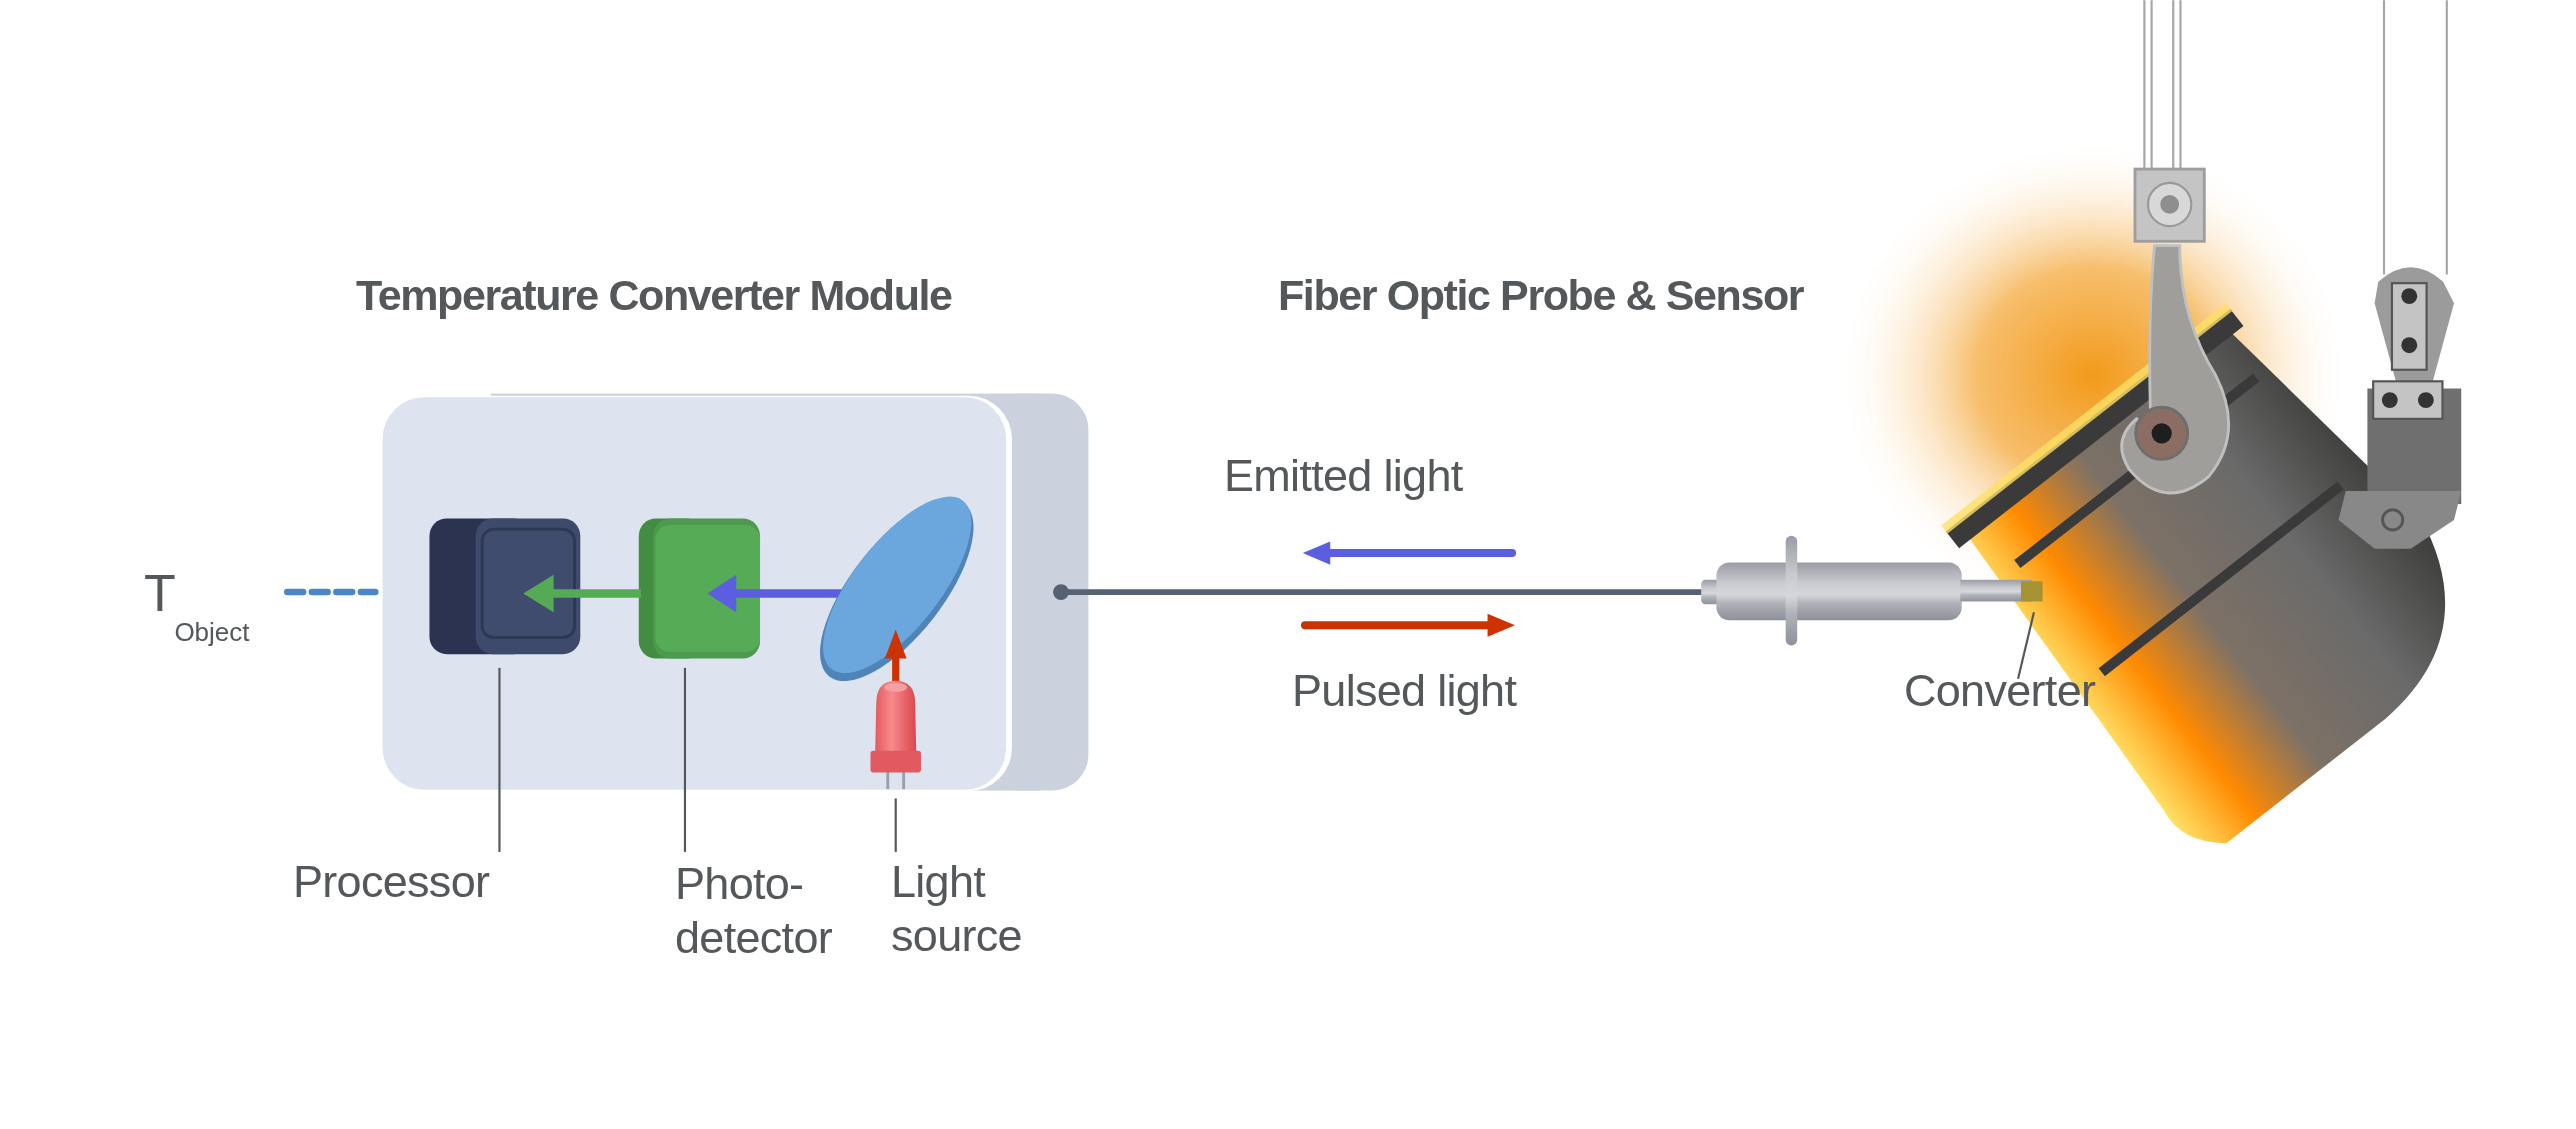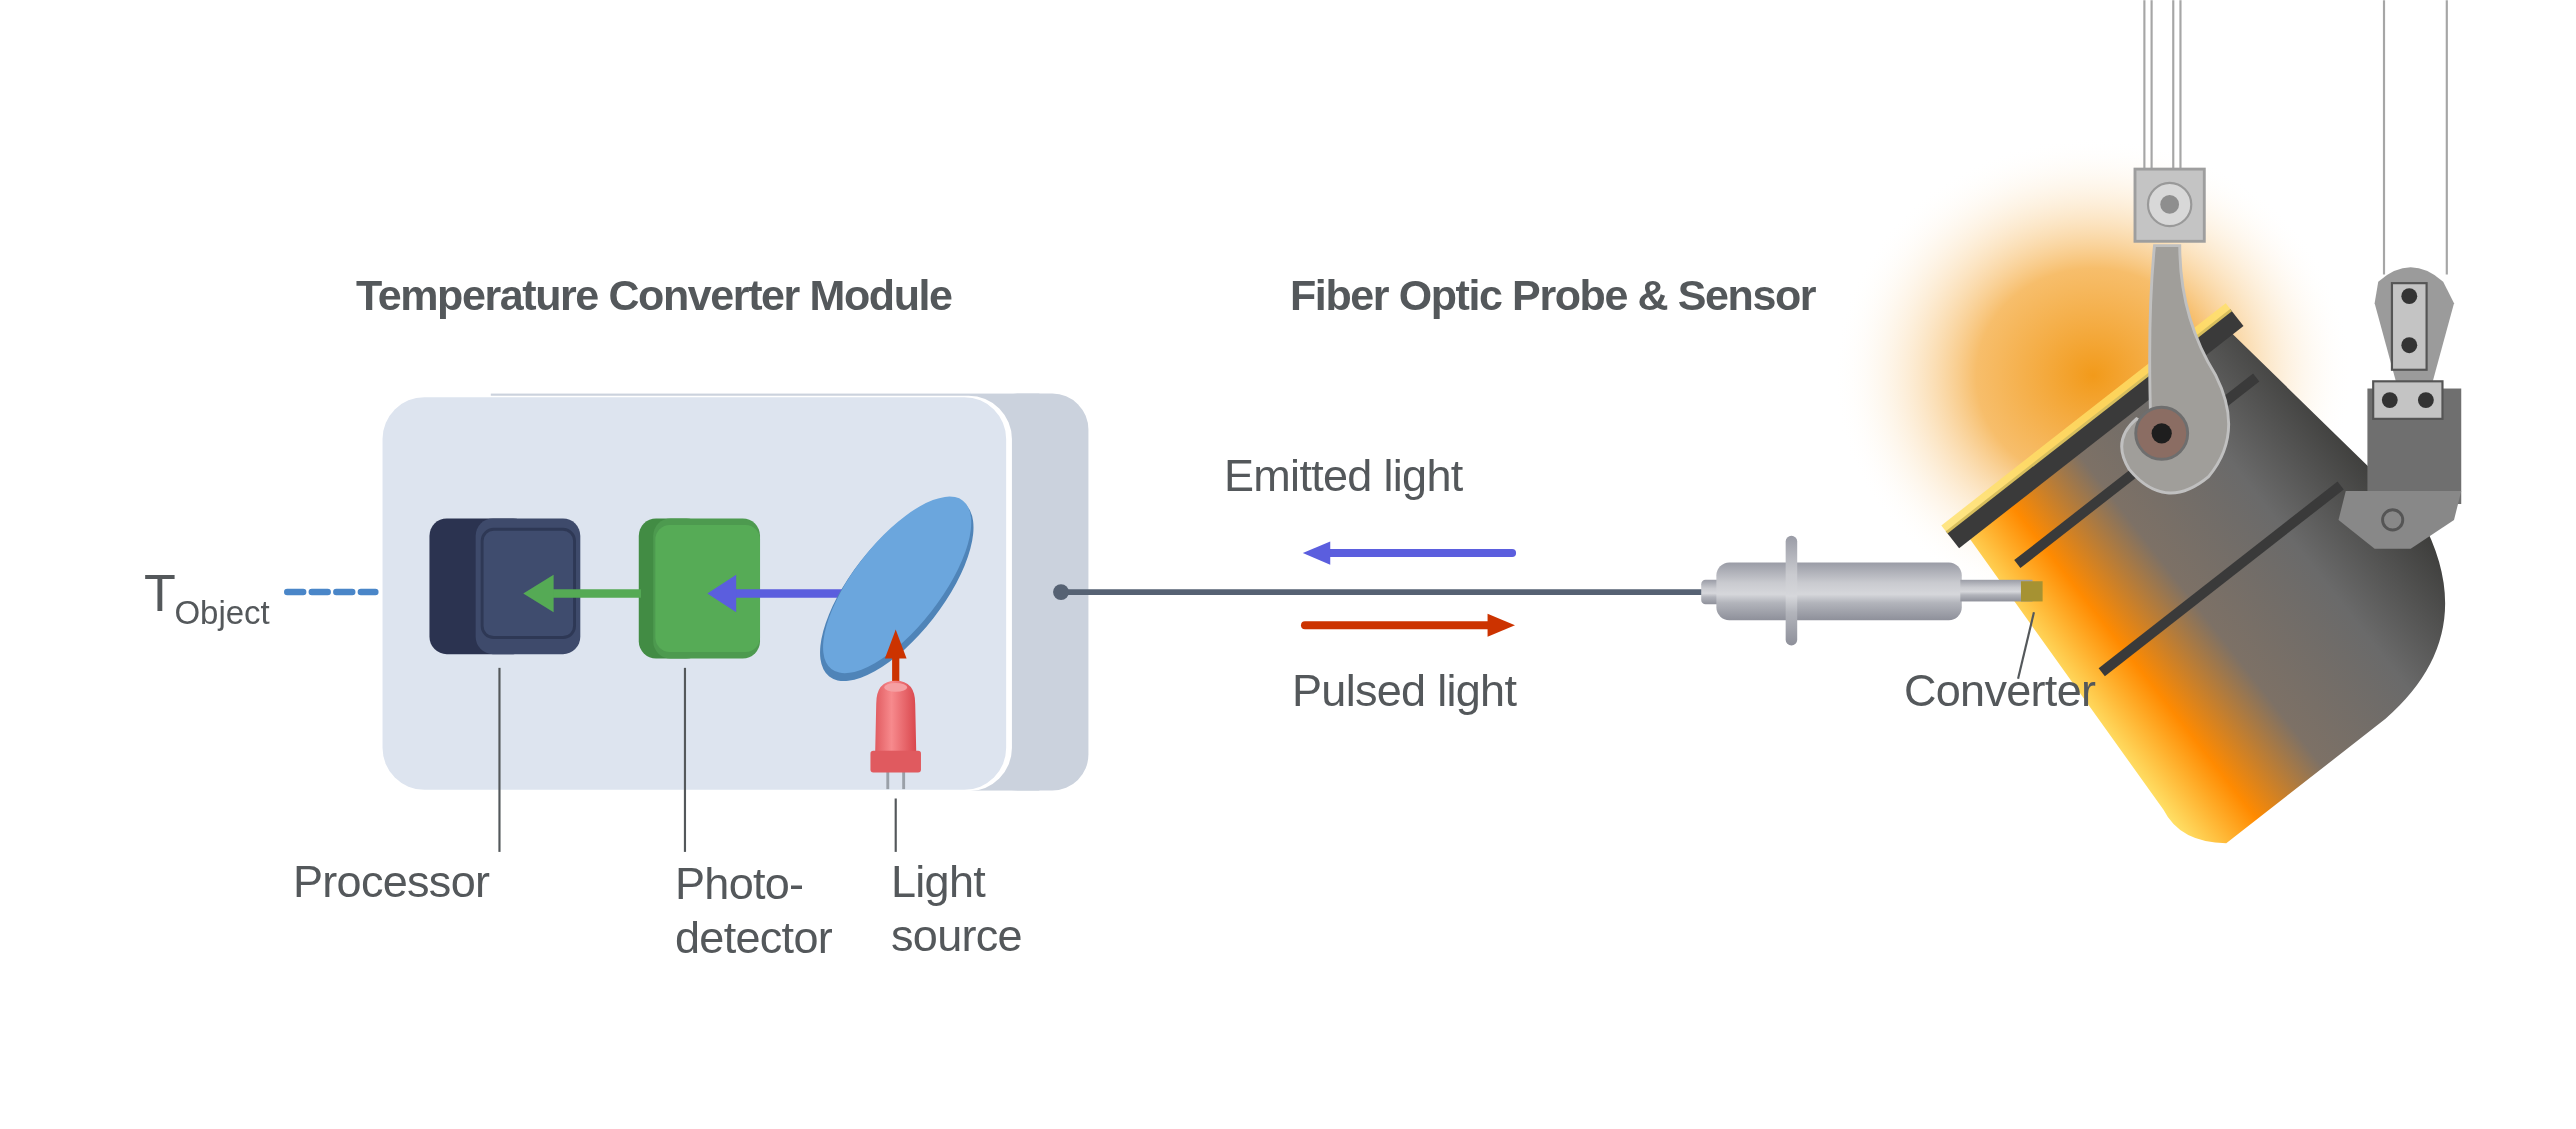--- a/index.html
+++ b/index.html
@@ -2,21 +2,21 @@
 <html style="font-size:11.5px"><head>
 <meta charset="utf-8">
 <style>
   html, body { margin:0; padding:0; background:#ffffff; }
   body { width:2576px; height:1130px; position:relative; overflow:hidden;
          font-family:"Liberation Sans", sans-serif; color:#54585b; }
   .title { position:absolute; font-weight:bold; font-size:43px; letter-spacing:-1.4px; color:#54585b; white-space:nowrap; }
   .label { position:absolute; font-size:45px; color:#54585b; white-space:nowrap; line-height:1.2; letter-spacing:-0.7px; }
   svg.scene { position:absolute; left:0; top:0; }
   .tobj { position:absolute; left:144px; top:563px; font-size:52px; color:#54585b; }
-  .tobj .sub { font-size:33px; position:relative; top:13px; margin-left:-1.4px; }
+  .tobj .sub { font-size:26px; position:relative; top:30px; margin-left:-1.4px; }
 </style>
 </head>
 <body>
 
 <svg class="scene" width="2576" height="1130" viewBox="0 0 3569 1565">
   <defs>
     <linearGradient id="probeGrad" x1="0" y1="0" x2="0" y2="1">
       <stop offset="0" stop-color="#9a9ca6"></stop>
       <stop offset="0.35" stop-color="#c9cacf"></stop>
       <stop offset="0.55" stop-color="#d6d7db"></stop>
@@ -147,21 +147,21 @@
     <rect x="2357" y="803" width="30" height="34" rx="6" fill="url(#probeGrad)"></rect>
     <rect x="2378" y="779" width="340" height="80" rx="18" fill="url(#probeGrad)"></rect>
     <rect x="2474" y="742" width="16" height="152" rx="8" fill="url(#probeGrad)"></rect>
     <rect x="2716" y="803" width="100" height="30" fill="url(#probeGrad)"></rect>
     <rect x="2800" y="805" width="30" height="28" fill="#a69232"></rect>
   </g>
   <line x1="2818" y1="848" x2="2796" y2="940" stroke="#54585b" stroke-width="3"></line>
 </svg>
 
 <div class="title" style="left:356px; top:271px;">Temperature Converter Module</div>
-<div class="title" style="left:1278px; top:271px;margin-left:12px;">Fiber Optic Probe &amp; Sensor</div>
+<div class="title" style="left:1278px; top:271px;">Fiber Optic Probe &amp; Sensor</div>
 
 <div class="tobj">
   <span>T</span><span class="sub">Object</span>
 </div>
 
 <div class="label" style="left:293px; top:855px;">Processor</div>
 <div class="label" style="left:675px; top:857px;">
   <div>Photo-</div>
   <div>detector</div>
 </div>

